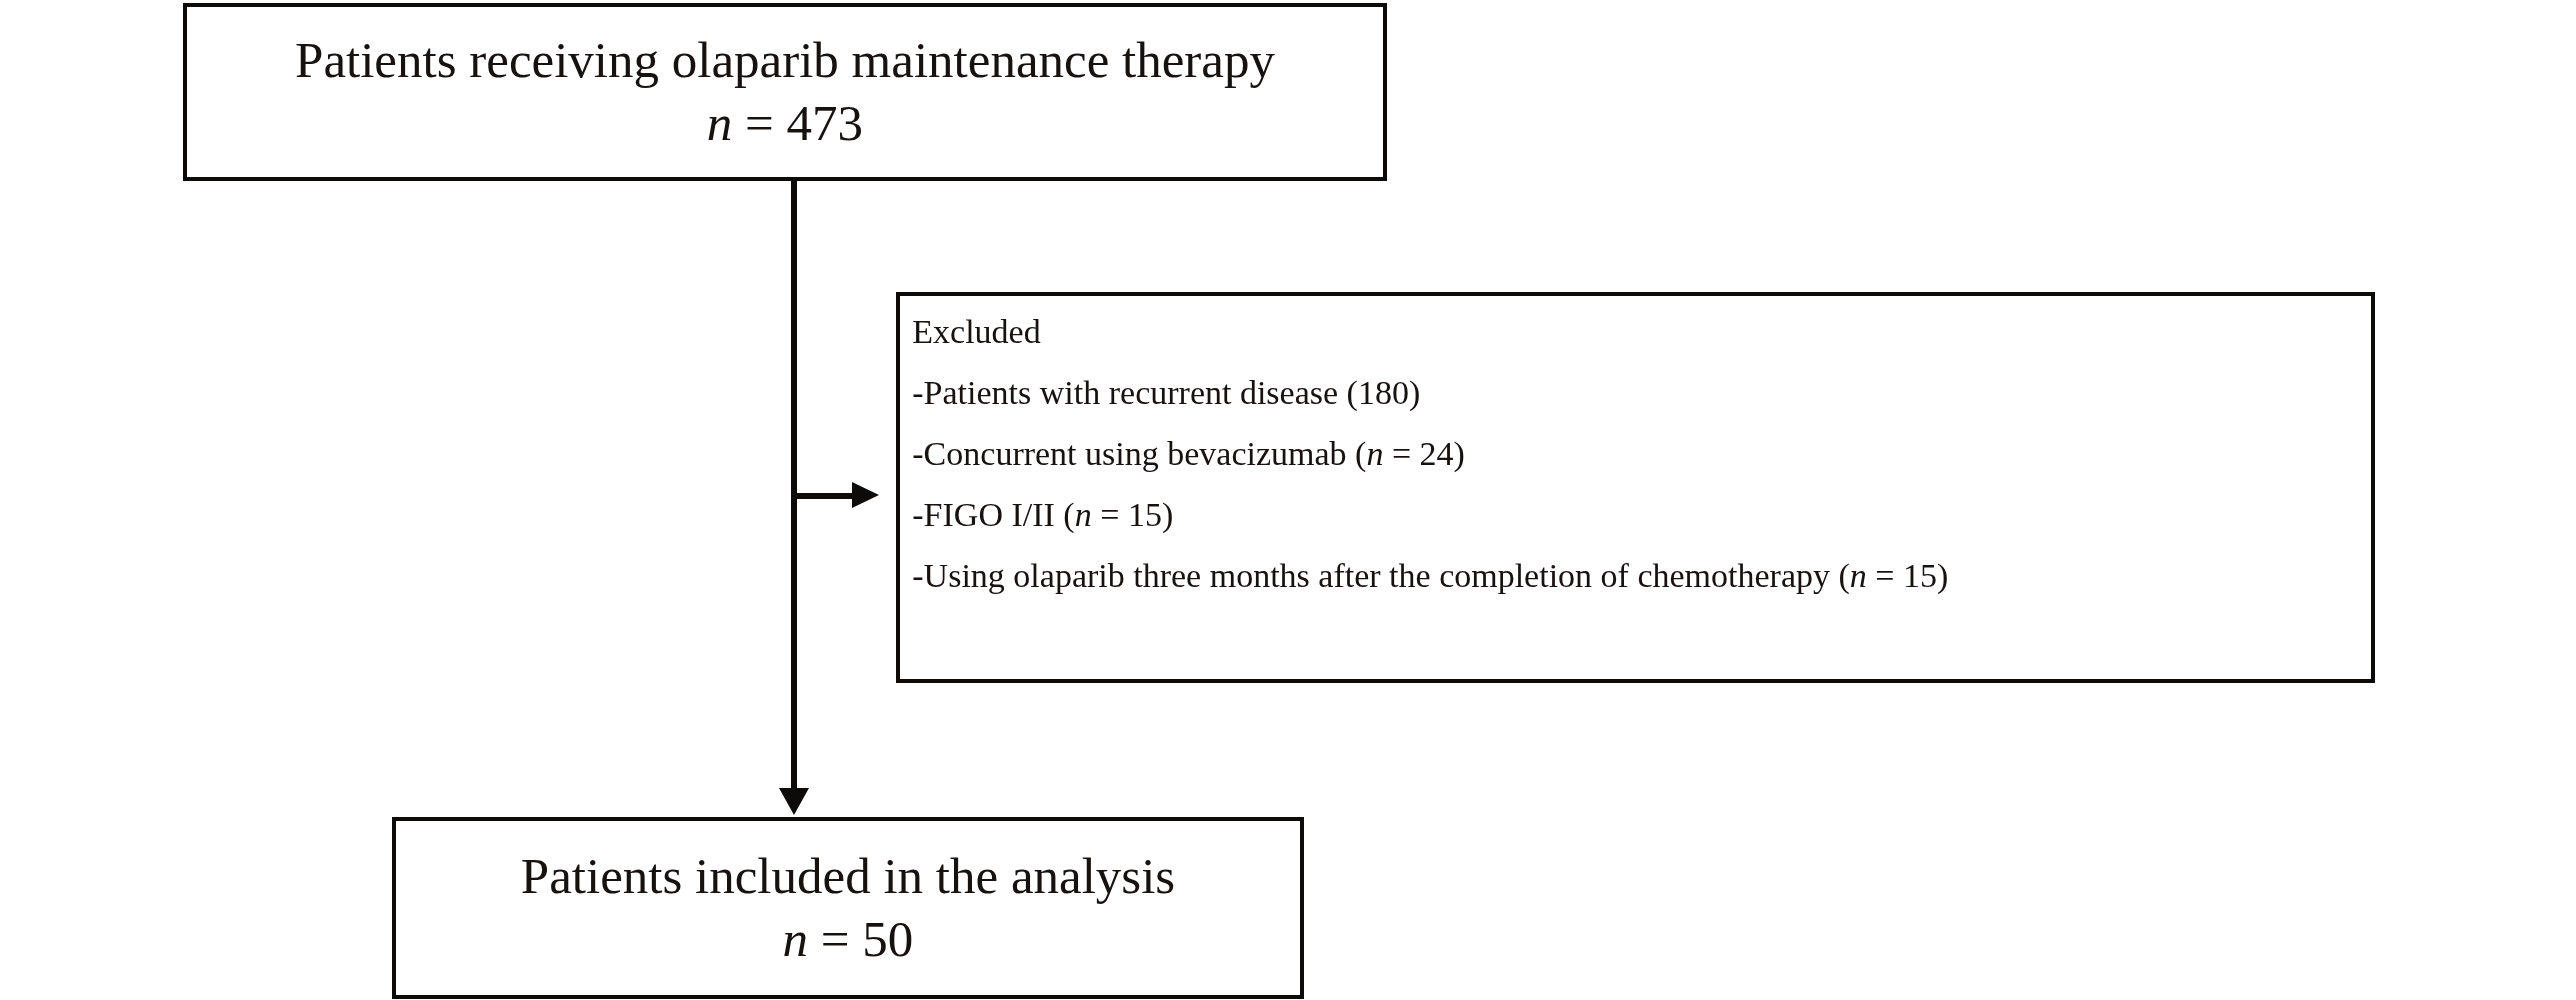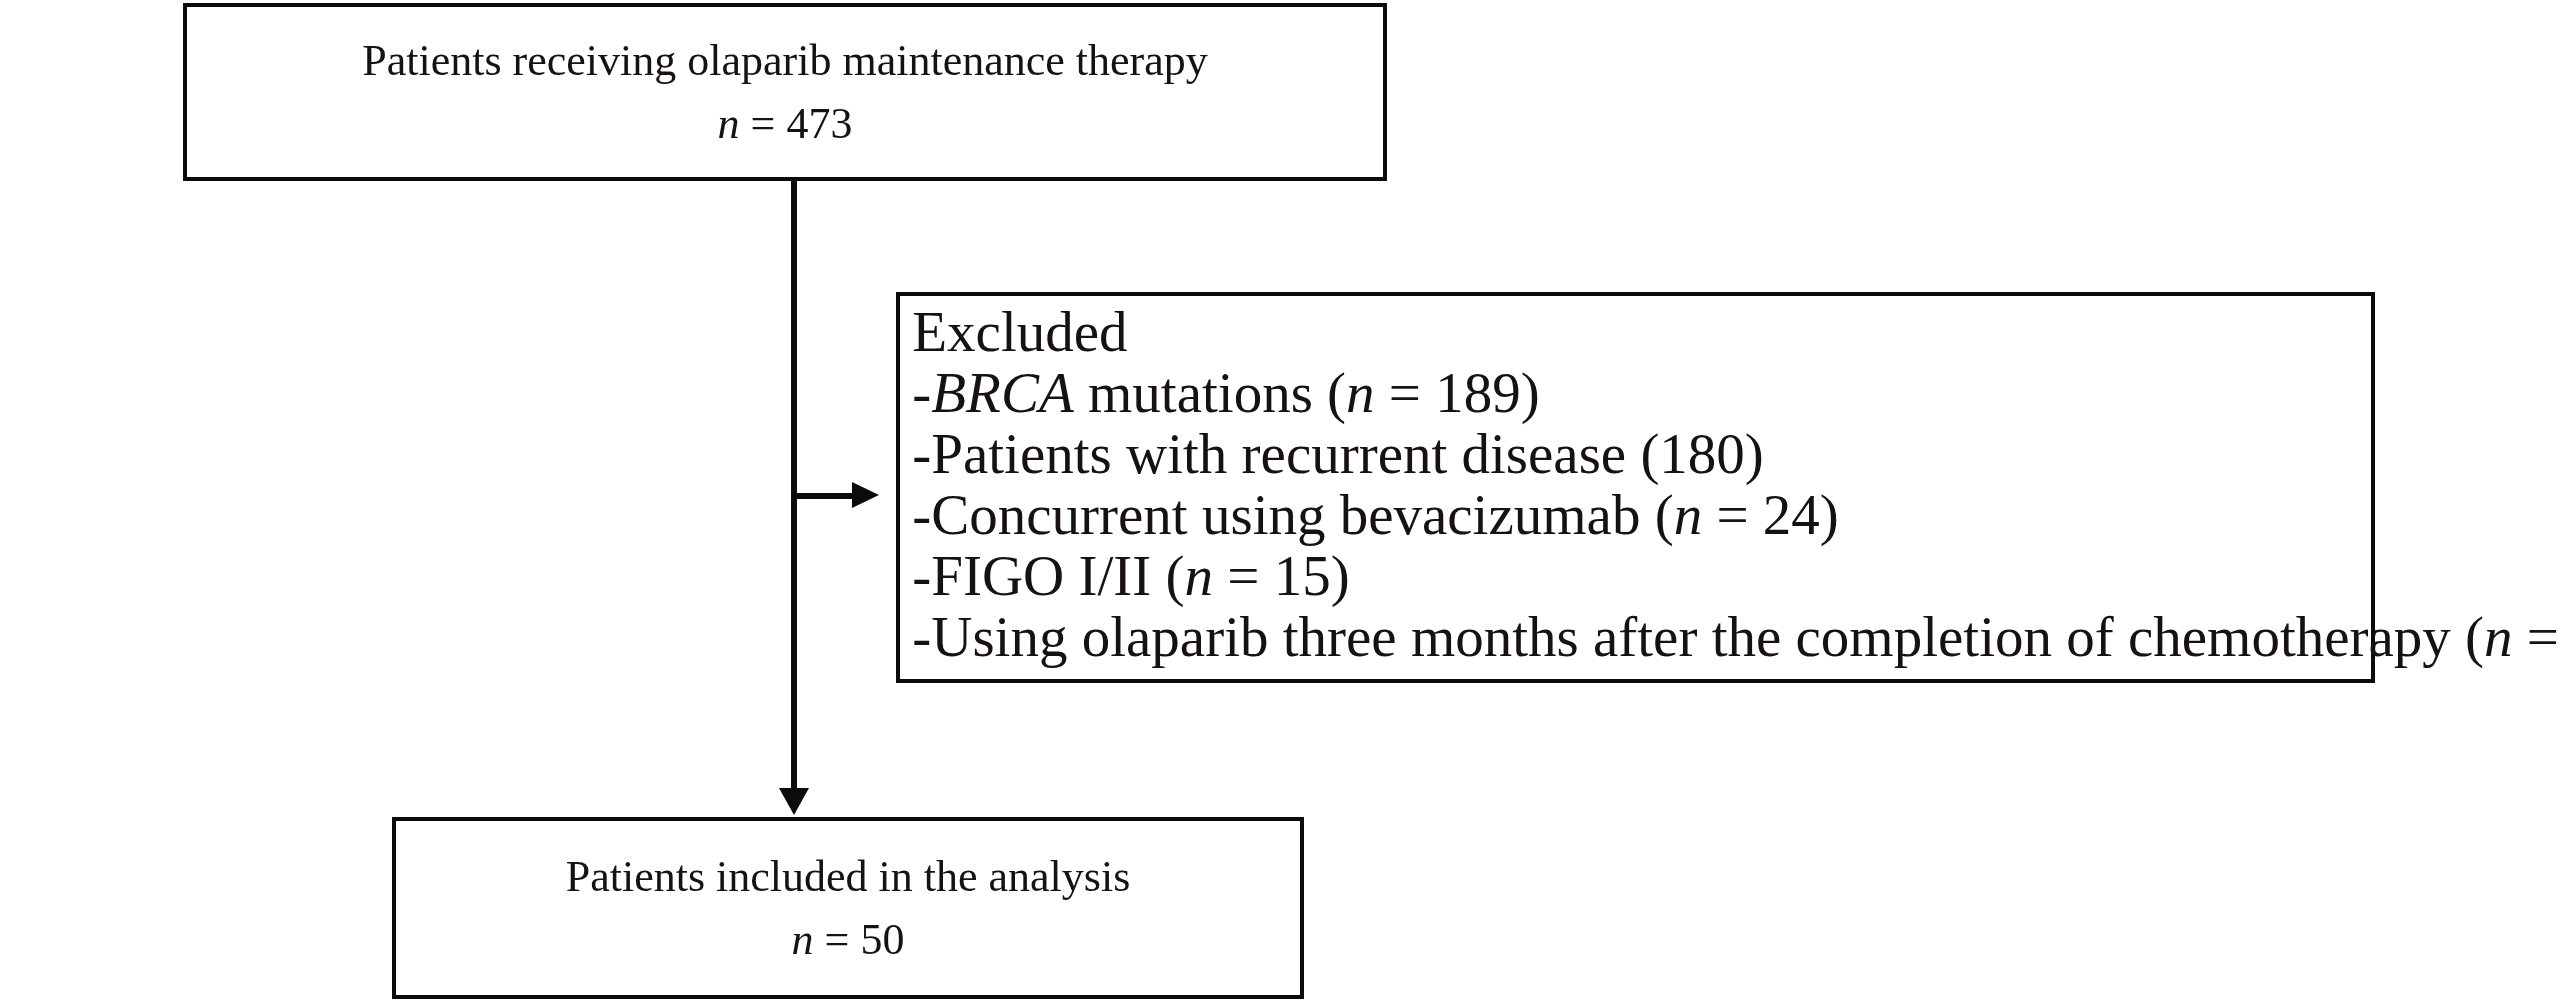--- a/index.html
+++ b/index.html
@@ -23,35 +23,35 @@
     background: #ffffff;
   }
   .center-box {
     display: flex;
     flex-direction: column;
     align-items: center;
     justify-content: center;
     text-align: center;
   }
   .box-line {
-    font-size: 44px;
+    font-size: 51px;
     line-height: 45px;
     white-space: nowrap;
   }
   .top-gap    { margin-top: 18px; }
   .bottom-gap { margin-top: 18px; }
   .it { font-style: italic; }
   .excluded-content {
     position: absolute;
     left: 12.3px;
     top: 4.8px;
     right: 2.7px;
   }
   .x-line {
-    font-size: 57px;
+    font-size: 34px;
     line-height: 61px;
     white-space: nowrap;
   }
   .arrow-line {
     position: absolute;
     background: #0d0a0a;
   }
   .arrow-head {
     position: absolute;
     width: 0;
@@ -80,21 +80,20 @@
 
   <div class="arrow-line" style="left:791px; top:180px; width:5.5px; height:609px;"></div>
   <div class="arrow-head head-down" style="left:779px; top:788px;"></div>
 
   <div class="arrow-line" style="left:794px; top:493px; width:58px; height:5.5px;"></div>
   <div class="arrow-head head-right" style="left:852px; top:482px;"></div>
 
   <div class="flow-box" style="left:896px; top:292px; width:1479px; height:391px;">
     <div class="excluded-content">
       <div class="x-line">Excluded</div>
-      <div class="x-line"><span>-</span><span class="it">BRCA</span><span> mutations (</span><span class="it">n</span><span> = 189)</span></div>
       <div class="x-line"><span>-Patients with recurrent disease (180)</span></div>
       <div class="x-line"><span>-Concurrent using bevacizumab (</span><span class="it">n</span><span> = 24)</span></div>
       <div class="x-line"><span>-FIGO I/II (</span><span class="it">n</span><span> = 15)</span></div>
       <div class="x-line"><span>-Using olaparib three months after the completion of chemotherapy (</span><span class="it">n</span><span> = 15)</span></div>
     </div>
   </div>
 
   <div class="flow-box center-box" style="left:392px; top:817px; width:912px; height:182px;">
     <div class="box-line">Patients included in the analysis</div>
     <div class="box-line bottom-gap"><span class="it">n</span><span> = 50</span></div>

